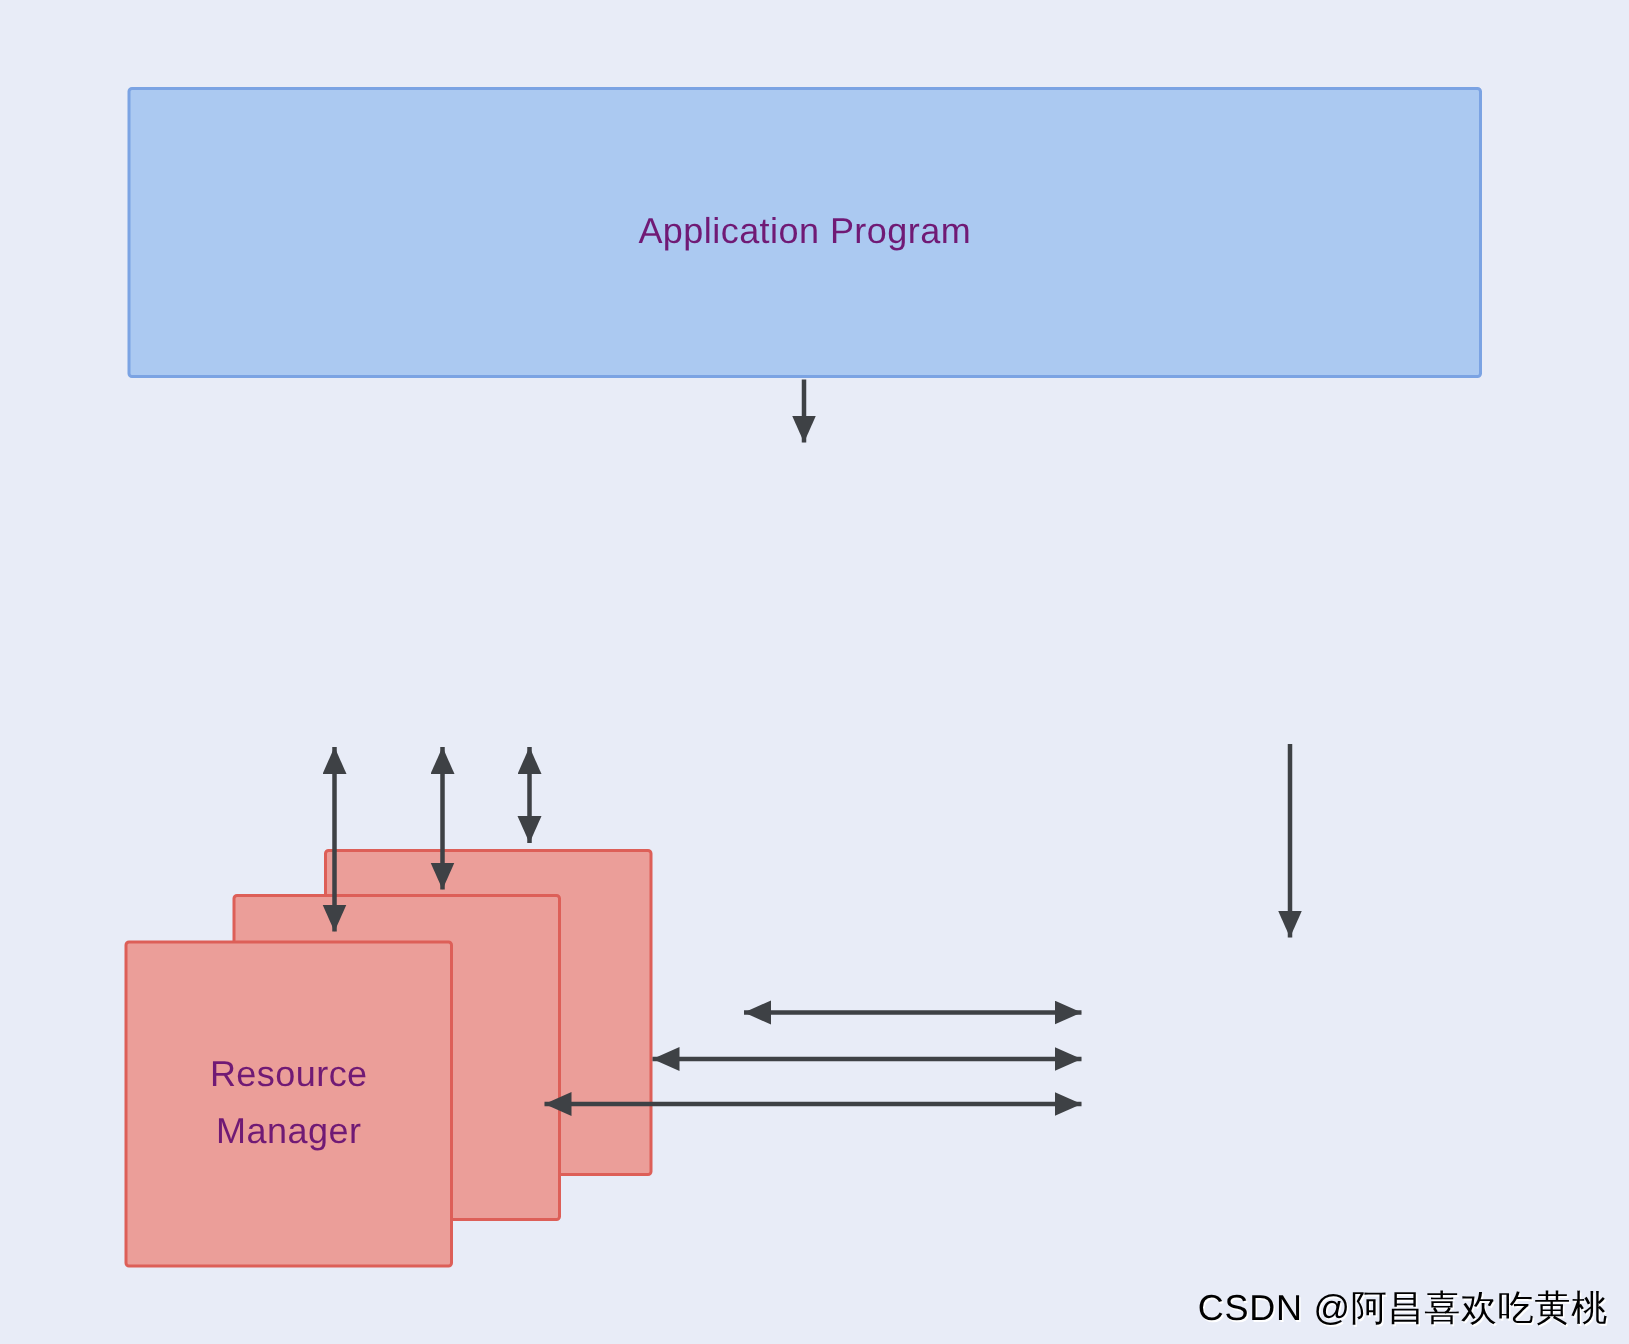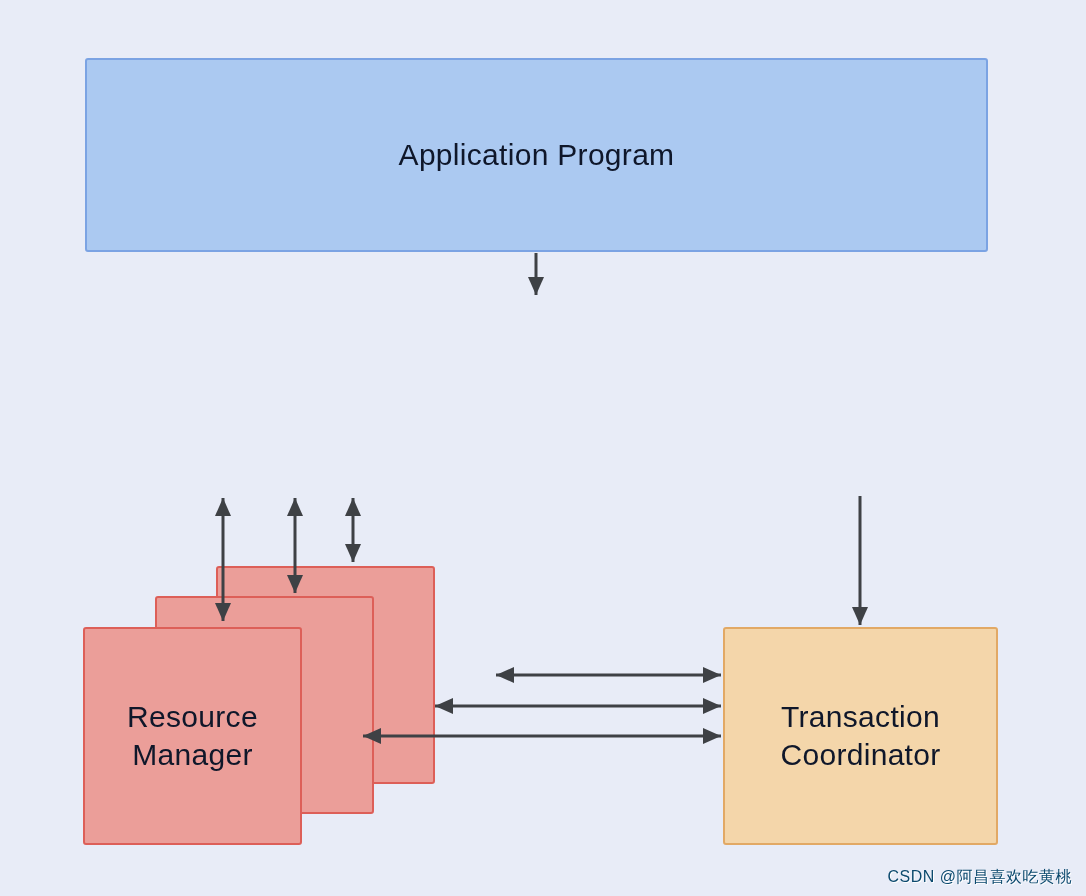--- a/index.html
+++ b/index.html
@@ -18,23 +18,23 @@
   .node {
     position: absolute;
     box-sizing: border-box;
     border-radius: 3px;
     display: flex;
     align-items: center;
     justify-content: center;
     text-align: center;
   }
   .node .label {
-    font-size: 30px;
+    font-size: 24px;
     line-height: 38px;
-    color: #0f172a;
+    color: #701a75;
     letter-spacing: 0.3px;
   }
   
   .node.app {
     left: 85px; top: 58px;
     width: 903px; height: 194px;
     background: #abc9f1;
     border: 2px solid #7ba3e3;
   }
   
@@ -70,22 +70,22 @@
     pointer-events: none;
   }
   #arrows line {
     stroke: #3e4145;
     stroke-width: 3;
   }
   .watermark {
     position: absolute;
     right: 14px;
     bottom: 8px;
-    font-size: 16px;
-    color: #0c4a6e;
+    font-size: 24px;
+    color: #000000;
     text-shadow: 1px 1px 0 #ffffff;
     letter-spacing: 0.5px;
     white-space: nowrap;
   }
 </style>
 </head>
 <body>
 
 <div id="canvas">
 
@@ -93,23 +93,20 @@
     <div class="label">Application Program</div>
   </div>
 
 
   <div class="node rm back"></div>
   <div class="node rm middle"></div>
   <div class="node rm front">
     <div class="label">Resource Manager</div>
   </div>
 
-  <div class="node tc">
-    <div class="label">Transaction Coordinator</div>
-  </div>
 
   <svg id="arrows" viewBox="0 0 1086 896" xmlns="http://www.w3.org/2000/svg">
     <defs>
       <marker id="ah-end" markerUnits="userSpaceOnUse" markerWidth="20" markerHeight="18" refX="18" refY="8" orient="auto">
         <path d="M0,0 L18,8 L0,16 Z" fill="#3e4145"></path>
       </marker>
       <marker id="ah-start" markerUnits="userSpaceOnUse" markerWidth="20" markerHeight="18" refX="18" refY="8" orient="auto-start-reverse">
         <path d="M0,0 L18,8 L0,16 Z" fill="#3e4145"></path>
       </marker>
     </defs>

